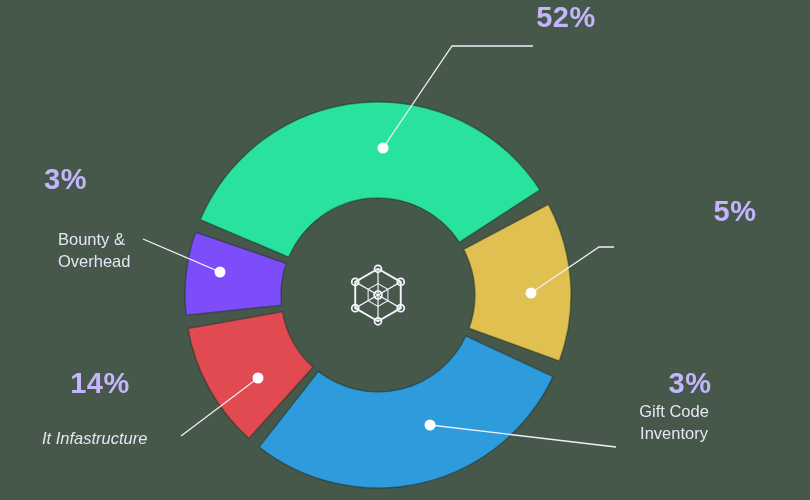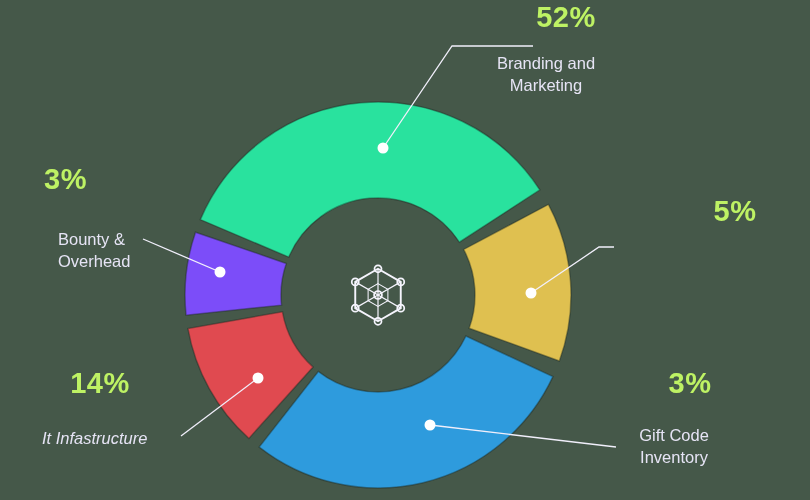--- a/index.html
+++ b/index.html
@@ -10,21 +10,21 @@
     background: #455849;
     overflow: hidden;
     font-family: "Liberation Sans", "DejaVu Sans", sans-serif;
   }
   svg.chart-layer { position: absolute; left: 0; top: 0; }
   #donut-slices path { stroke: rgba(24, 38, 31, 0.4); stroke-width: 1.5; }
   #donut-dots circle { fill: #ffffff; }
   .leader { fill: none; stroke: #F1EFFB; stroke-width: 1.3; }
   .pct {
     position: absolute;
-    color: #bef264;
+    color: #c4b5fd;
     font-weight: 700;
     font-size: 29px;
     letter-spacing: 0.5px;
     line-height: 1.1;
   }
   .seg-label {
     position: absolute;
     color: #E6E4F5;
     font-size: 16.5px;
     line-height: 1.35;
@@ -75,26 +75,25 @@
     <circle class="icon-stroke" stroke-width="2" fill="#455849" cx="40" cy="10" r="4"></circle>
     <circle class="icon-stroke" stroke-width="2" fill="#455849" cx="66" cy="25" r="4"></circle>
     <circle class="icon-stroke" stroke-width="2" fill="#455849" cx="66" cy="55" r="4"></circle>
     <circle class="icon-stroke" stroke-width="2" fill="#455849" cx="40" cy="70" r="4"></circle>
     <circle class="icon-stroke" stroke-width="2" fill="#455849" cx="14" cy="55" r="4"></circle>
     <circle class="icon-stroke" stroke-width="2" fill="#455849" cx="14" cy="25" r="4"></circle>
     <circle class="icon-stroke" stroke-width="2" fill="#455849" cx="40" cy="40" r="4.5"></circle>
   </svg>
 
   <div class="pct ta-center" style="left:501px; top:2px; width:130px;">52%</div>
-  <div class="seg-label ta-center" style="left:480px; top:52px; width:132px;">Branding and Marketing</div>
 
   <div class="pct ta-center" style="left:700px; top:196px; width:70px;">5%</div>
 
   <div class="pct ta-center" style="left:655px; top:368px; width:70px;">3%</div>
-  <div class="seg-label ta-center" style="left:622px; top:424px; width:104px;text-align:center;">Gift Code Inventory</div>
+  <div class="seg-label ta-center" style="left:622px; top:400px; width:104px;text-align:center;">Gift Code Inventory</div>
 
   <div class="pct ta-center" style="left:65px; top:368px; width:70px;">14%</div>
   <div class="seg-label ta-left" style="left:42px; top:427px; width:160px; white-space:nowrap;font-style:italic;">It Infastructure</div>
 
   <div class="pct ta-left" style="left:44px; top:164px; width:70px;">3%</div>
   <div class="seg-label ta-left" style="left:42px; top:228px; width:96px;margin-left:16px;">Bounty &amp; Overhead</div>
 
 </div>
 
 </body></html>

